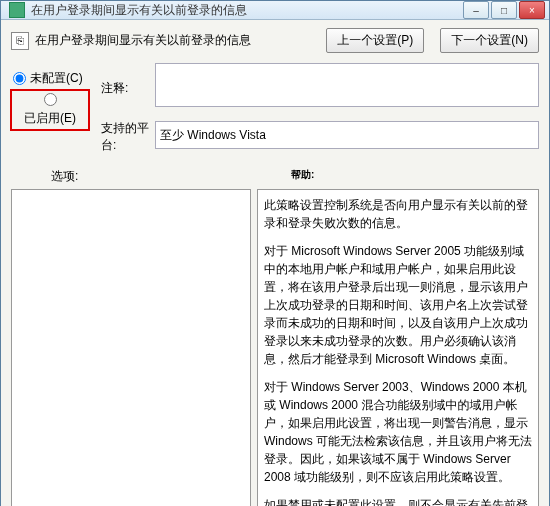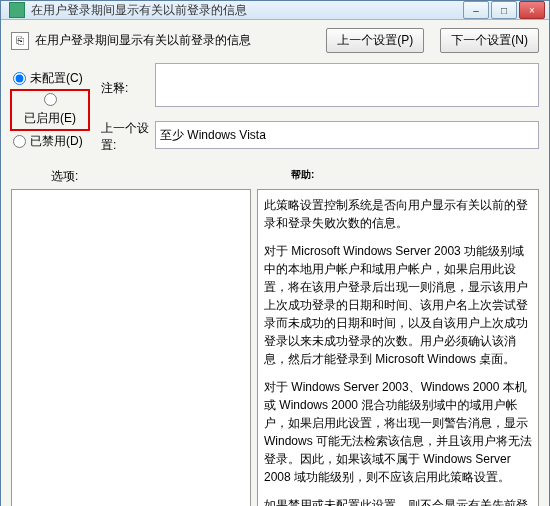--- a/index.html
+++ b/index.html
@@ -67,50 +67,46 @@
     <div class="config-area">
       <div class="radio-col">
         <label>
           <input type="radio" name="cfg" checked="" style="">
           <span>未配置(C)</span>
         </label>
         <label class="highlight">
           <input type="radio" name="cfg" style="">
           <span>已启用(E)</span>
         </label>
-        <label>
-          <input type="radio" name="cfg" style="">
-          <span>已禁用(D)</span>
-        </label>
       </div>
       <div class="form-col">
         <div class="form-row">
           <div class="form-label">注释:</div>
           <div class="form-field">
             <textarea class="textarea comment" style=""></textarea>
           </div>
         </div>
         <div class="form-row">
-          <div class="form-label">上一个设置:</div>
+          <div class="form-label">支持的平台:</div>
           <div class="form-field">
             <input class="textinput platform" readonly="" value="至少 Windows Vista" style="">
           </div>
         </div>
       </div>
     </div>
 
     <div class="mid-labels">
       <div class="opt-lbl">选项:</div>
       <div class="help-lbl">帮助:</div>
     </div>
 
     <div class="panes">
       <div class="pane options"></div>
       <div class="pane help">
         <p>此策略设置控制系统是否向用户显示有关以前的登录和登录失败次数的信息。</p>
-        <p>对于 Microsoft Windows Server 2003 功能级别域中的本地用户帐户和域用户帐户，如果启用此设置，将在该用户登录后出现一则消息，显示该用户上次成功登录的日期和时间、该用户名上次尝试登录而未成功的日期和时间，以及自该用户上次成功登录以来未成功登录的次数。用户必须确认该消息，然后才能登录到 Microsoft Windows 桌面。</p>
+        <p>对于 Microsoft Windows Server 2005 功能级别域中的本地用户帐户和域用户帐户，如果启用此设置，将在该用户登录后出现一则消息，显示该用户上次成功登录的日期和时间、该用户名上次尝试登录而未成功的日期和时间，以及自该用户上次成功登录以来未成功登录的次数。用户必须确认该消息，然后才能登录到 Microsoft Windows 桌面。</p>
         <p>对于 Windows Server 2003、Windows 2000 本机或 Windows 2000 混合功能级别域中的域用户帐户，如果启用此设置，将出现一则警告消息，显示 Windows 可能无法检索该信息，并且该用户将无法登录。因此，如果该域不属于 Windows Server 2008 域功能级别，则不应该启用此策略设置。</p>
         <p>如果禁用或未配置此设置，则不会显示有关先前登录或登录失败的消息。</p>
       </div>
     </div>
 
   </div>
 </div>
 
 </body></html>

